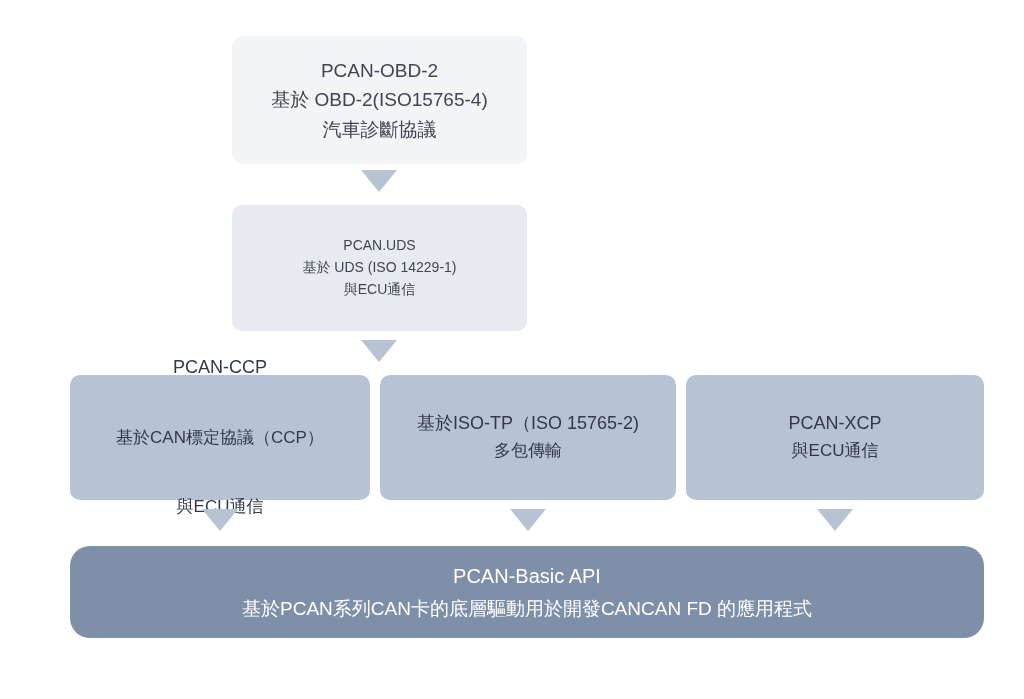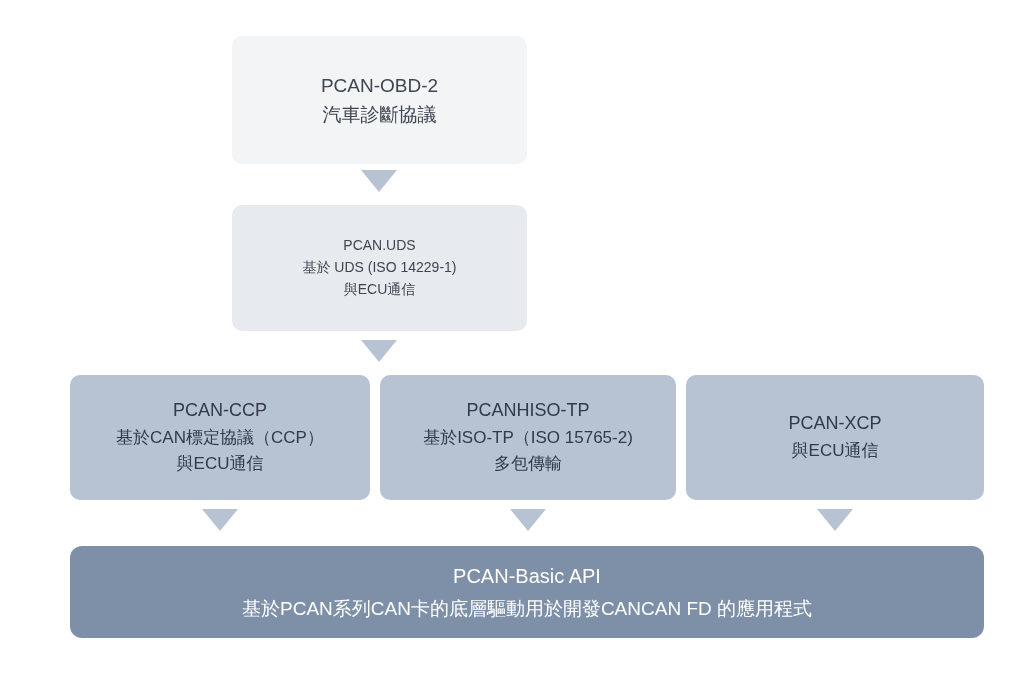--- a/index.html
+++ b/index.html
@@ -60,36 +60,36 @@
   }
 
   
   .node-mid {
     top: 375px;
     height: 125px;
     background: #b7c3d2;
     font-size: 17px;
     color: #33394a;
   }
-  .node-ccp  { left: 70px;  width: 300px; }
+  .node-ccp  { left: 70px;  width: 300px; gap: 43px; }
   .node-isotp{ left: 380px; width: 296px; }
   .node-xcp  { left: 686px; width: 298px; }
 
   .node-mid .line:first-child { font-size: 18px; }
 
   
   .node-basic {
     left: 70px;
     top: 546px;
     width: 914px;
     height: 92px;
     background: #7e90a8;
     color: #ffffff;
     font-size: 19px;
-    border-radius: 12px;
+    border-radius: 20px;
   }
   .node-basic .line:first-child { font-size: 20px; margin-bottom: 2px; }
 
   
   .arrow {
     position: absolute;
     width: 0;
     height: 0;
     border-left: 18px solid transparent;
     border-right: 18px solid transparent;
@@ -101,41 +101,41 @@
   .arrow-isotp    { left: 510px; top: 509px; }
   .arrow-xcp      { left: 817px; top: 509px; }
 </style>
 </head>
 <body>
 
 <div id="diagram">
 
   <div class="node node-obd2">
     <span class="line">PCAN-OBD-2</span>
+    <span class="line">基於 OBD-2(ISO15765-4)</span>
     <span class="line">汽車診斷協議</span>
   </div>
 
   <div class="arrow arrow-obd-uds"></div>
 
   <div class="node node-uds">
     <span class="line">PCAN.UDS</span>
     <span class="line">基於 UDS (ISO 14229-1)</span>
     <span class="line">與ECU通信</span>
   </div>
 
   <div class="arrow arrow-uds-mid"></div>
 
   <div class="node node-mid node-ccp">
     <span class="line">PCAN-CCP</span>
     <span class="line">基於CAN標定協議（CCP）</span>
     <span class="line">與ECU通信</span>
   </div>
 
   <div class="node node-mid node-isotp">
-    <span class="line">PCANHISO-TP</span>
     <span class="line">基於ISO-TP（ISO 15765-2)</span>
     <span class="line">多包傳輸</span>
   </div>
 
   <div class="node node-mid node-xcp">
     <span class="line">PCAN-XCP</span>
     <span class="line">與ECU通信</span>
   </div>
 
   <div class="arrow arrow-ccp"></div>

